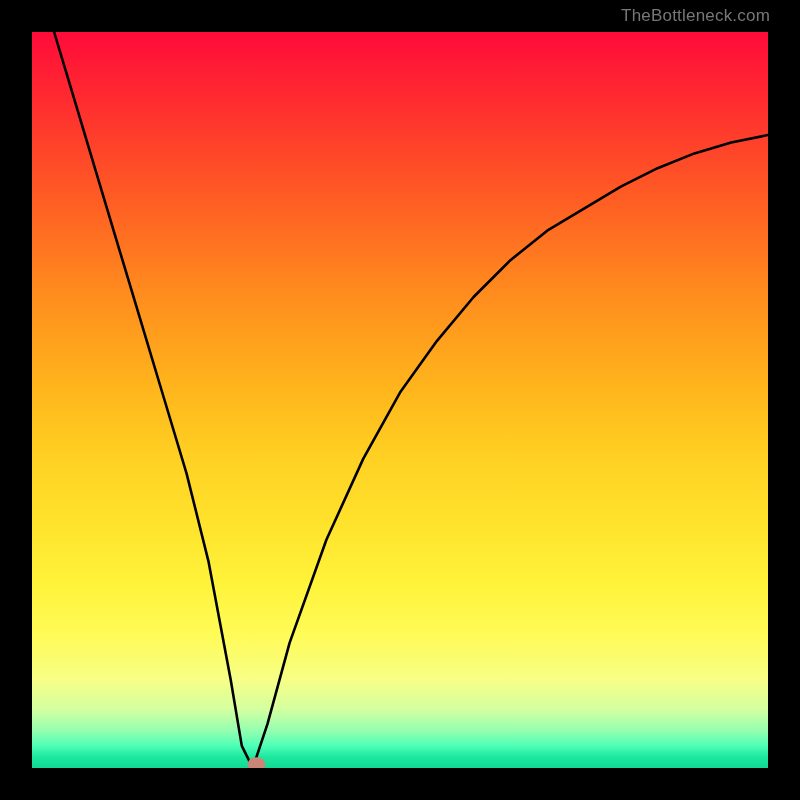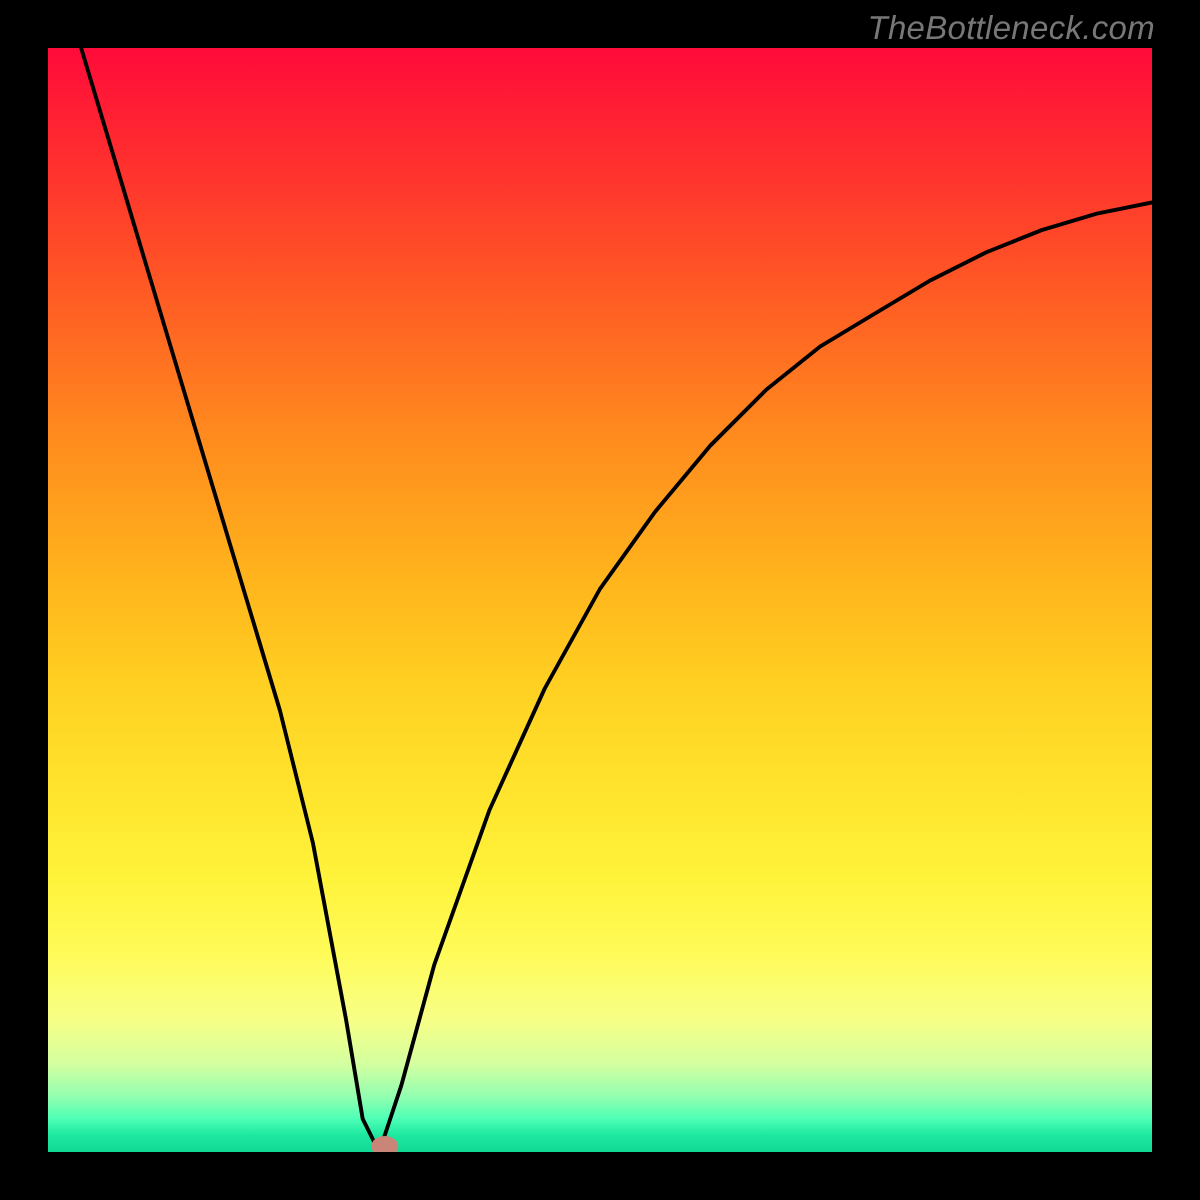--- a/index.html
+++ b/index.html
@@ -42,25 +42,24 @@
       #1de8a0 98.5%,
       #11d995 100%
     );
     overflow: hidden;
   }
   .watermark {
     position: absolute;
     top: 6px;
     right: 30px;
     color: #777;
-    font-size: 22px;
+    font-size: 17px;
     font-weight: 400;
     letter-spacing: 0.2px;
     user-select: none;
-    font-style: italic;
   }
   svg.curve {
     position: absolute;
     inset: 0;
     width: 736px;
     height: 736px;
   }
   .curve path, .curve line {
     fill: none;
     stroke: #000;

